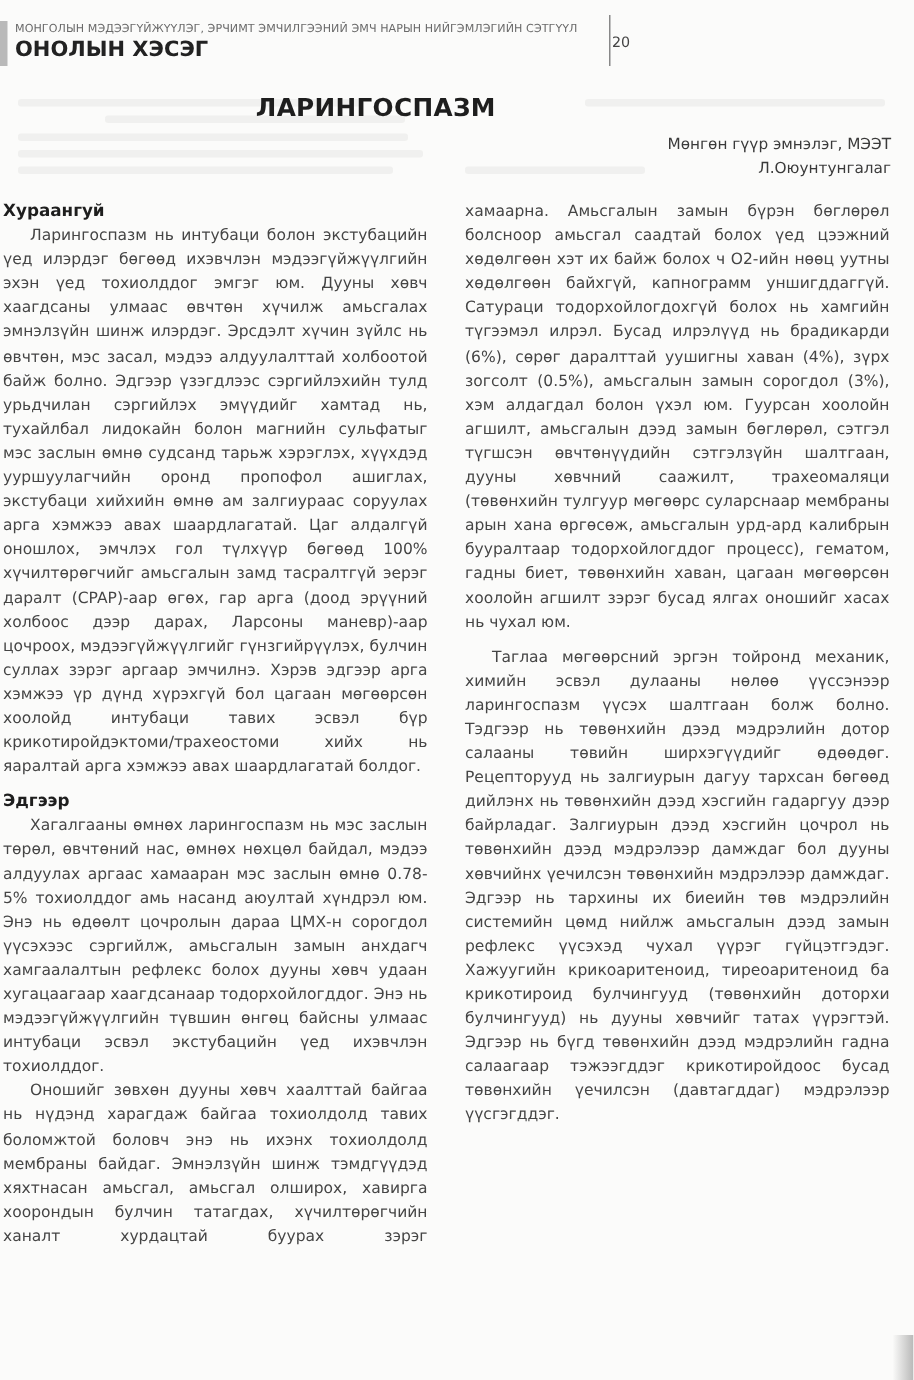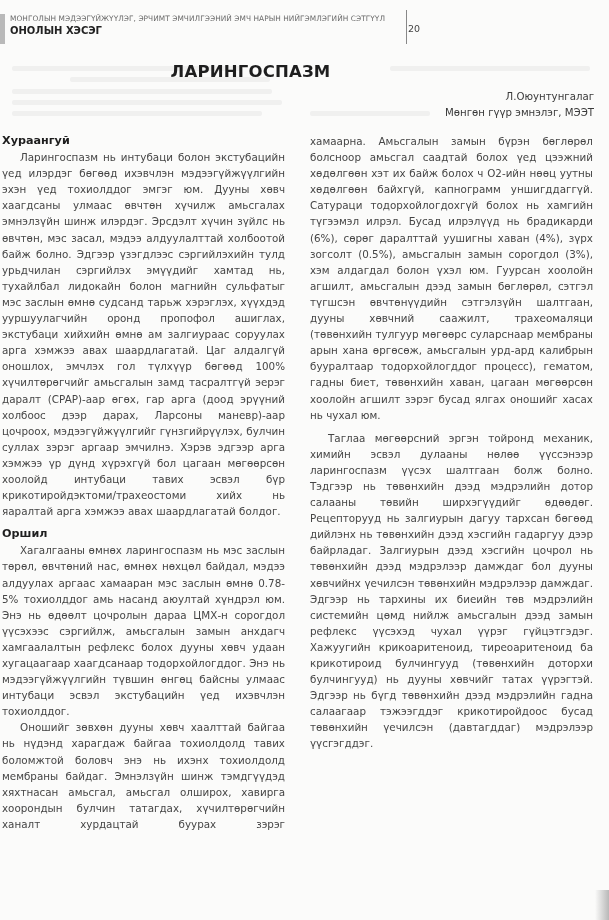--- a/index.html
+++ b/index.html
@@ -19,21 +19,21 @@
   }
   .header-bar {
     position: absolute; left: 0; top: 6px; width: 5px; height: 30px; background: #b9b9b9;
   }
   .journal-name {
     position: absolute; left: 10px; top: 6px;
     font-size: 7.4px; letter-spacing: .05px; color: #6a6a6a; white-space: nowrap;
   }
   .section-name {
     position: absolute; left: 10px; top: 17px;
-    font-size: 10px; font-weight: bold; color: #222; white-space: nowrap;
+    font-size: 14px; font-weight: bold; color: #222; white-space: nowrap;
   }
   .header-divider {
     position: absolute; left: 406px; top: 2px; width: 1px; height: 34px; background: #888;
   }
   .page-number {
     position: absolute; left: 396px; top: 15px; font-size: 9.5px; color: #444; margin-left: 12px;
   }
   .title {
     position: absolute; left: 0; width: 501px; top: 62px; text-align: center;
     font-size: 16.5px; font-weight: bold; color: #1e1e1e; letter-spacing: .2px;
@@ -79,32 +79,32 @@
   <div class="header-bar"></div>
   <div class="journal-name">МОНГОЛЫН МЭДЭЭГҮЙЖҮҮЛЭГ, ЭРЧИМТ ЭМЧИЛГЭЭНИЙ ЭМЧ НАРЫН НИЙГЭМЛЭГИЙН СЭТГҮҮЛ</div>
   <div class="section-name">ОНОЛЫН ХЭСЭГ</div>
   <div class="header-divider"></div>
   <div class="page-number">20</div>
 </header>
 
 <h1 class="title" style="margin:0;">ЛАРИНГОСПАЗМ</h1>
 
 <div class="author">
+  <div>Мөнгөн гүүр эмнэлэг, МЭЭТ</div>
   <div>Л.Оюунтунгалаг</div>
-  <div>Мөнгөн гүүр эмнэлэг, МЭЭТ</div>
 </div>
 
 <div class="col col-left">
   <section>
     <h2>Хураангуй</h2>
     <p class="indent">Ларингоспазм нь интубаци болон экстубацийн үед илэрдэг бөгөөд ихэвчлэн мэдээгүйжүүлгийн эхэн үед тохиолддог эмгэг юм. Дууны хөвч хаагдсаны улмаас өвчтөн хүчилж амьсгалах эмнэлзүйн шинж илэрдэг. Эрсдэлт хүчин зүйлс нь өвчтөн, мэс засал, мэдээ алдуулалттай холбоотой байж болно. Эдгээр үзэгдлээс сэргийлэхийн тулд урьдчилан сэргийлэх эмүүдийг хамтад нь, тухайлбал лидокайн болон магнийн сульфатыг мэс заслын өмнө судсанд тарьж хэрэглэх, хүүхдэд ууршуулагчийн оронд пропофол ашиглах, экстубаци хийхийн өмнө ам залгиураас соруулах арга хэмжээ авах шаардлагатай. Цаг алдалгүй оношлох, эмчлэх гол түлхүүр бөгөөд 100% хүчилтөрөгчийг амьсгалын замд тасралтгүй эерэг даралт (CPAP)-аар өгөх, гар арга (доод эрүүний холбоос дээр дарах, Ларсоны маневр)-аар цочроох, мэдээгүйжүүлгийг гүнзгийрүүлэх, булчин суллах зэрэг аргаар эмчилнэ. Хэрэв эдгээр арга хэмжээ үр дүнд хүрэхгүй бол цагаан мөгөөрсөн хоолойд интубаци тавих эсвэл бүр крикотиройдэктоми/трахеостоми хийх нь яаралтай арга хэмжээ авах шаардлагатай болдог.</p>
   </section>
   <div class="gap"></div>
   <section>
-    <h2>Оршил</h2>
+    <h2>Эдгээр</h2>
     <p class="indent">Хагалгааны өмнөх ларингоспазм нь мэс заслын төрөл, өвчтөний нас, өмнөх нөхцөл байдал, мэдээ алдуулах аргаас хамааран мэс заслын өмнө 0.78-5% тохиолддог амь насанд аюултай хүндрэл юм. Энэ нь өдөөлт цочролын дараа ЦМХ-н сорогдол үүсэхээс сэргийлж, амьсгалын замын анхдагч хамгаалалтын рефлекс болох дууны хөвч удаан хугацаагаар хаагдсанаар тодорхойлогддог. Энэ нь мэдээгүйжүүлгийн түвшин өнгөц байсны улмаас интубаци эсвэл экстубацийн үед ихэвчлэн тохиолддог.</p>
     <p class="indent cont">Оношийг зөвхөн дууны хөвч хаалттай байгаа нь нүдэнд харагдаж байгаа тохиолдолд тавих боломжтой боловч энэ нь ихэнх тохиолдолд мембраны байдаг. Эмнэлзүйн шинж тэмдгүүдэд хяхтнасан амьсгал, амьсгал олширох, хавирга хоорондын булчин татагдах, хүчилтөрөгчийн ханалт хурдацтай буурах зэрэг</p>
   </section>
 </div>
 
 <div class="col col-right">
   <p>хамаарна. Амьсгалын замын бүрэн бөглөрөл болсноор амьсгал саадтай болох үед цээжний хөдөлгөөн хэт их байж болох ч O2-ийн нөөц уутны хөдөлгөөн байхгүй, капнограмм уншигддаггүй. Сатураци тодорхойлогдохгүй болох нь хамгийн түгээмэл илрэл. Бусад илрэлүүд нь брадикарди (6%), сөрөг даралттай уушигны хаван (4%), зүрх зогсолт (0.5%), амьсгалын замын сорогдол (3%), хэм алдагдал болон үхэл юм. Гуурсан хоолойн агшилт, амьсгалын дээд замын бөглөрөл, сэтгэл түгшсэн өвчтөнүүдийн сэтгэлзүйн шалтгаан, дууны хөвчний саажилт, трахеомаляци (төвөнхийн тулгуур мөгөөрс суларснаар мембраны арын хана өргөсөж, амьсгалын урд-ард калибрын бууралтаар тодорхойлогддог процесс), гематом, гадны биет, төвөнхийн хаван, цагаан мөгөөрсөн хоолойн агшилт зэрэг бусад ялгах оношийг хасах нь чухал юм.</p>
   <div class="gap"></div>
   <section>
     <p class="indent">Таглаа мөгөөрсний эргэн тойронд механик, химийн эсвэл дулааны нөлөө үүссэнээр ларингоспазм үүсэх шалтгаан болж болно. Тэдгээр нь төвөнхийн дээд мэдрэлийн дотор салааны төвийн ширхэгүүдийг өдөөдөг. Рецепторууд нь залгиурын дагуу тархсан бөгөөд дийлэнх нь төвөнхийн дээд хэсгийн гадаргуу дээр байрладаг. Залгиурын дээд хэсгийн цочрол нь төвөнхийн дээд мэдрэлээр дамждаг бол дууны хөвчийнх үечилсэн төвөнхийн мэдрэлээр дамждаг. Эдгээр нь тархины их биеийн төв мэдрэлийн системийн цөмд нийлж амьсгалын дээд замын рефлекс үүсэхэд чухал үүрэг гүйцэтгэдэг. Хажуугийн крикоаритеноид, тиреоаритеноид ба крикотироид булчингууд (төвөнхийн доторхи булчингууд) нь дууны хөвчийг татах үүрэгтэй. Эдгээр нь бүгд төвөнхийн дээд мэдрэлийн гадна салаагаар тэжээгддэг крикотиройдоос бусад төвөнхийн үечилсэн (давтагддаг) мэдрэлээр үүсгэгддэг.</p>

